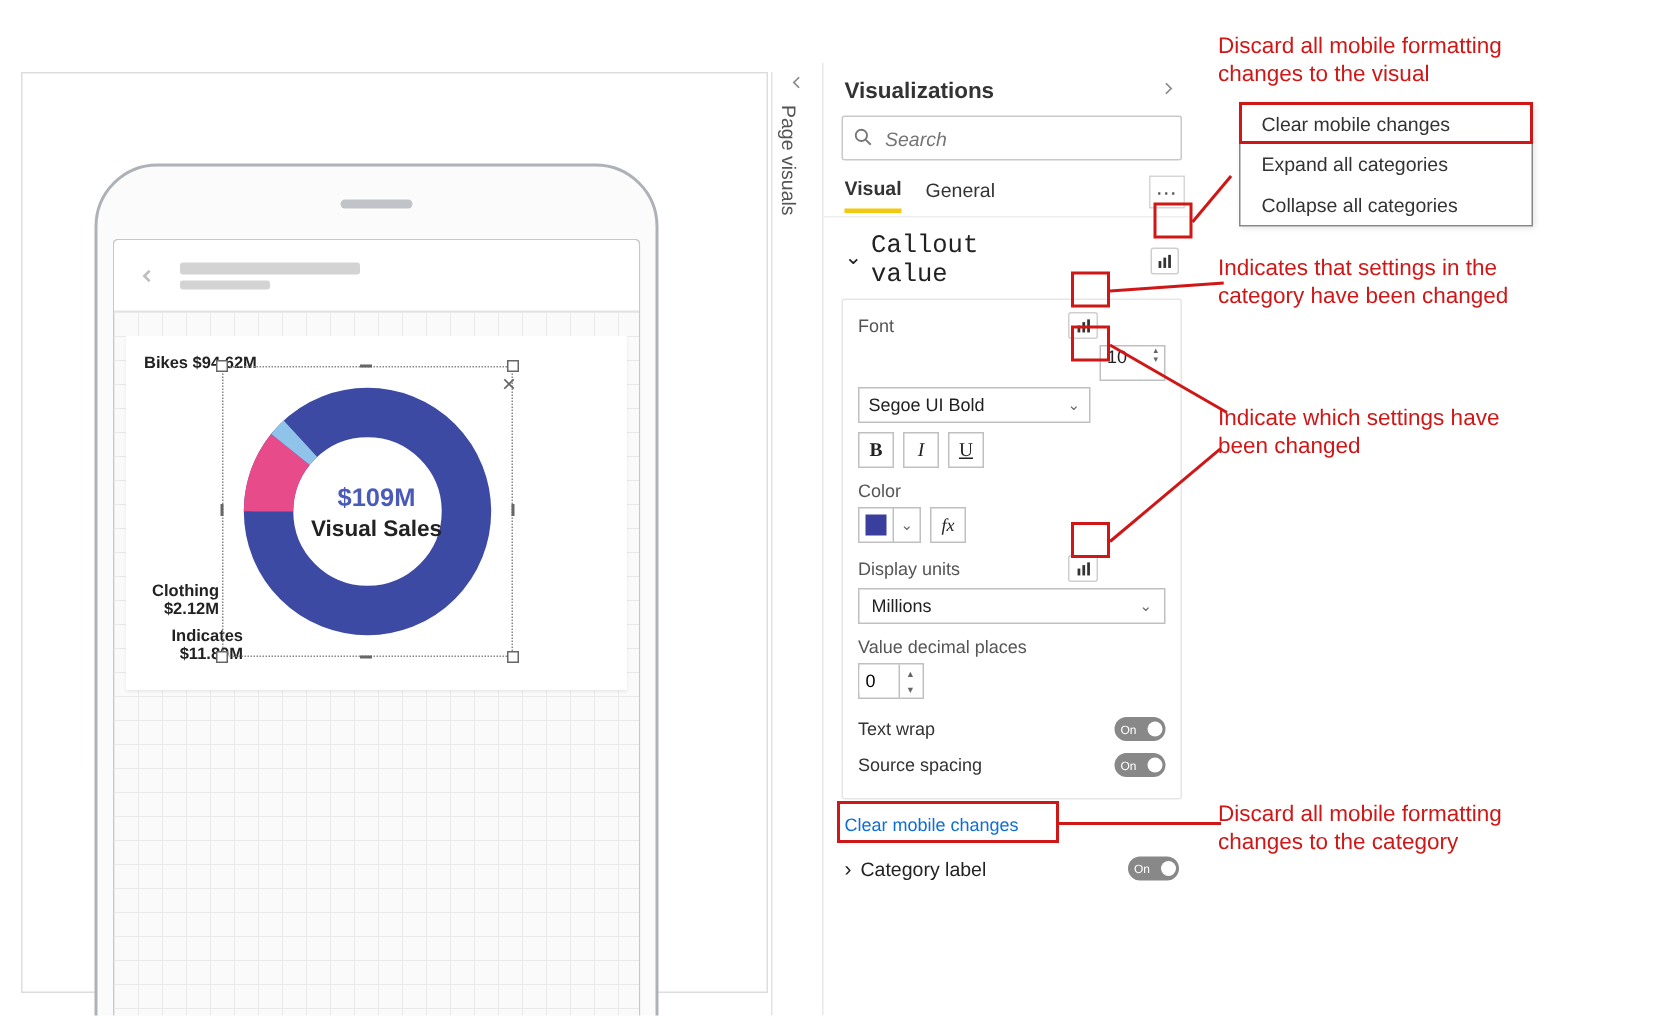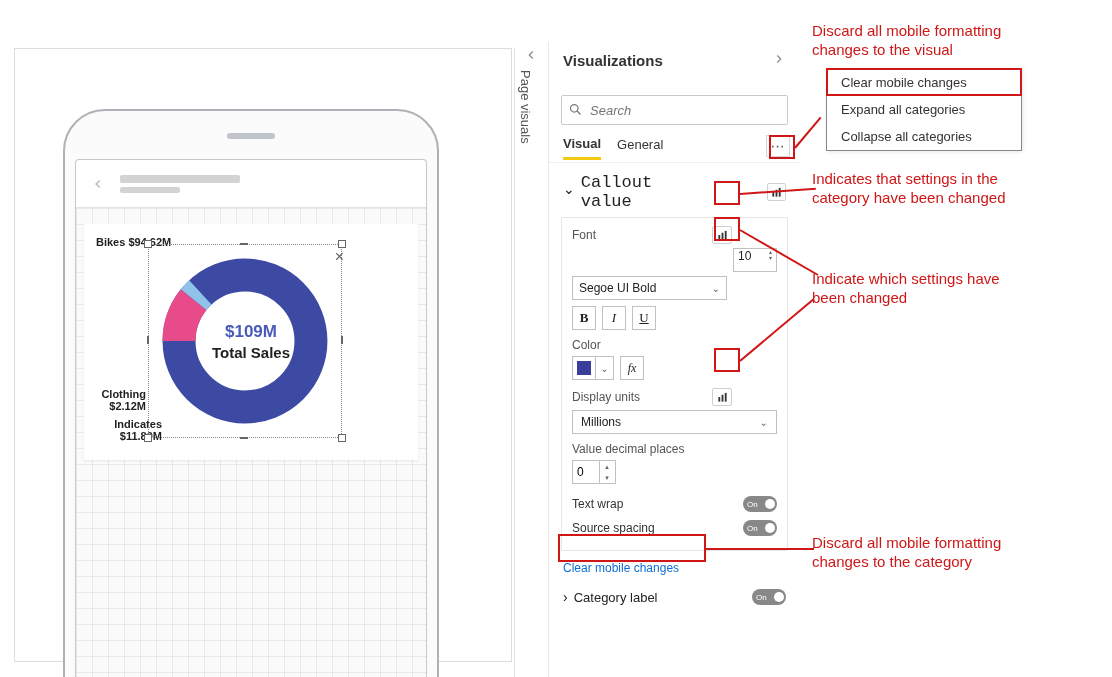--- a/index.html
+++ b/index.html
@@ -62,21 +62,21 @@
   .center-val { position: absolute; left: 0; right: 0; top: 98px; text-align: center; font-weight: 700; color: #4a5ab8; font-size: 17px; }
   .center-lbl { position: absolute; left: 0; right: 0; top: 120px; text-align: center; font-weight: 700; font-size: 15px; color: #222; }
 
   .divider { position: absolute; left: 514px; top: 48px; width: 1px; bottom: 0; background: #e3e3e3; }
   .vtab { position: absolute; left: 518px; top: 70px; writing-mode: vertical-rl; font-size: 13px; color: #555; }
   .collapse-caret { position: absolute; left: 524px; top: 48px; color: #888; }
 
   .pane { position: absolute; left: 548px; top: 42px; width: 252px; bottom: 0; border-left: 1px solid #e8e8e8; background: #fff; }
   .pane-head { display: flex; align-items: center; justify-content: space-between; padding: 10px 14px 6px 14px; }
   .pane-title { font-size: 15px; font-weight: 600; color: #333; }
-  .search-wrap { margin: 20px 12px 8px 12px; position: relative; }
+  .search-wrap { margin: 2px 12px 8px 12px; position: relative; }
   .search-wrap input { width: 100%; height: 30px; padding: 0 8px 0 28px; border: 1px solid #c9c9c9; border-radius: 2px; font-style: italic; color: #888; font-size: 13px; }
   .search-ico { position: absolute; left: 7px; top: 7px; color: #777; }
 
   .tabs { display: flex; gap: 16px; padding: 0 14px; align-items: center; border-bottom: 1px solid #eee; position: relative; height: 30px; }
   .tab { font-size: 13px; color: #333; padding-bottom: 6px; cursor: pointer; }
   .tab.active { border-bottom: 3px solid #f2c811; font-weight: 700; }
   .more-btn { position: absolute; right: 10px; top: 2px; width: 24px; height: 22px; border: 1px solid #d6d6d6; display: flex; align-items: center; justify-content: center; color: #555; font-size: 14px; letter-spacing: 1px; }
 
   .category-head { display: flex; align-items: center; padding: 10px 14px 6px 14px; gap: 6px; }
   .chev::before { content: "⌄"; display: inline-block; transform: translateY(-3px); font-size: 14px; }
@@ -156,21 +156,21 @@
           <div class="labels lbl-bikes">Bikes $94.62M</div>
           <div class="labels lbl-cloth">
             <div>Clothing</div>
             <div>$2.12M</div>
           </div>
           <div class="labels lbl-comp">
             <div>Indicates</div>
             <div>$11.80M</div>
           </div>
           <div class="center-val">$109M</div>
-          <div class="center-lbl">Total Sales</div>
+          <div class="center-lbl">Visual Sales</div>
 
           <div class="sel-frame">
             <div class="sel-edge sel-h top"></div>
               <div class="sel-edge sel-h bot"></div>
             <div class="sel-edge sel-v left"></div>
               <div class="sel-edge sel-v right"></div>
             <div class="sel-handle" style="left:-4px;top:-4px"></div>
             <div class="sel-handle" style="right:-4px;top:-4px"></div>
             <div class="sel-handle" style="left:-4px;bottom:-4px"></div>
             <div class="sel-handle" style="right:-4px;bottom:-4px"></div>

